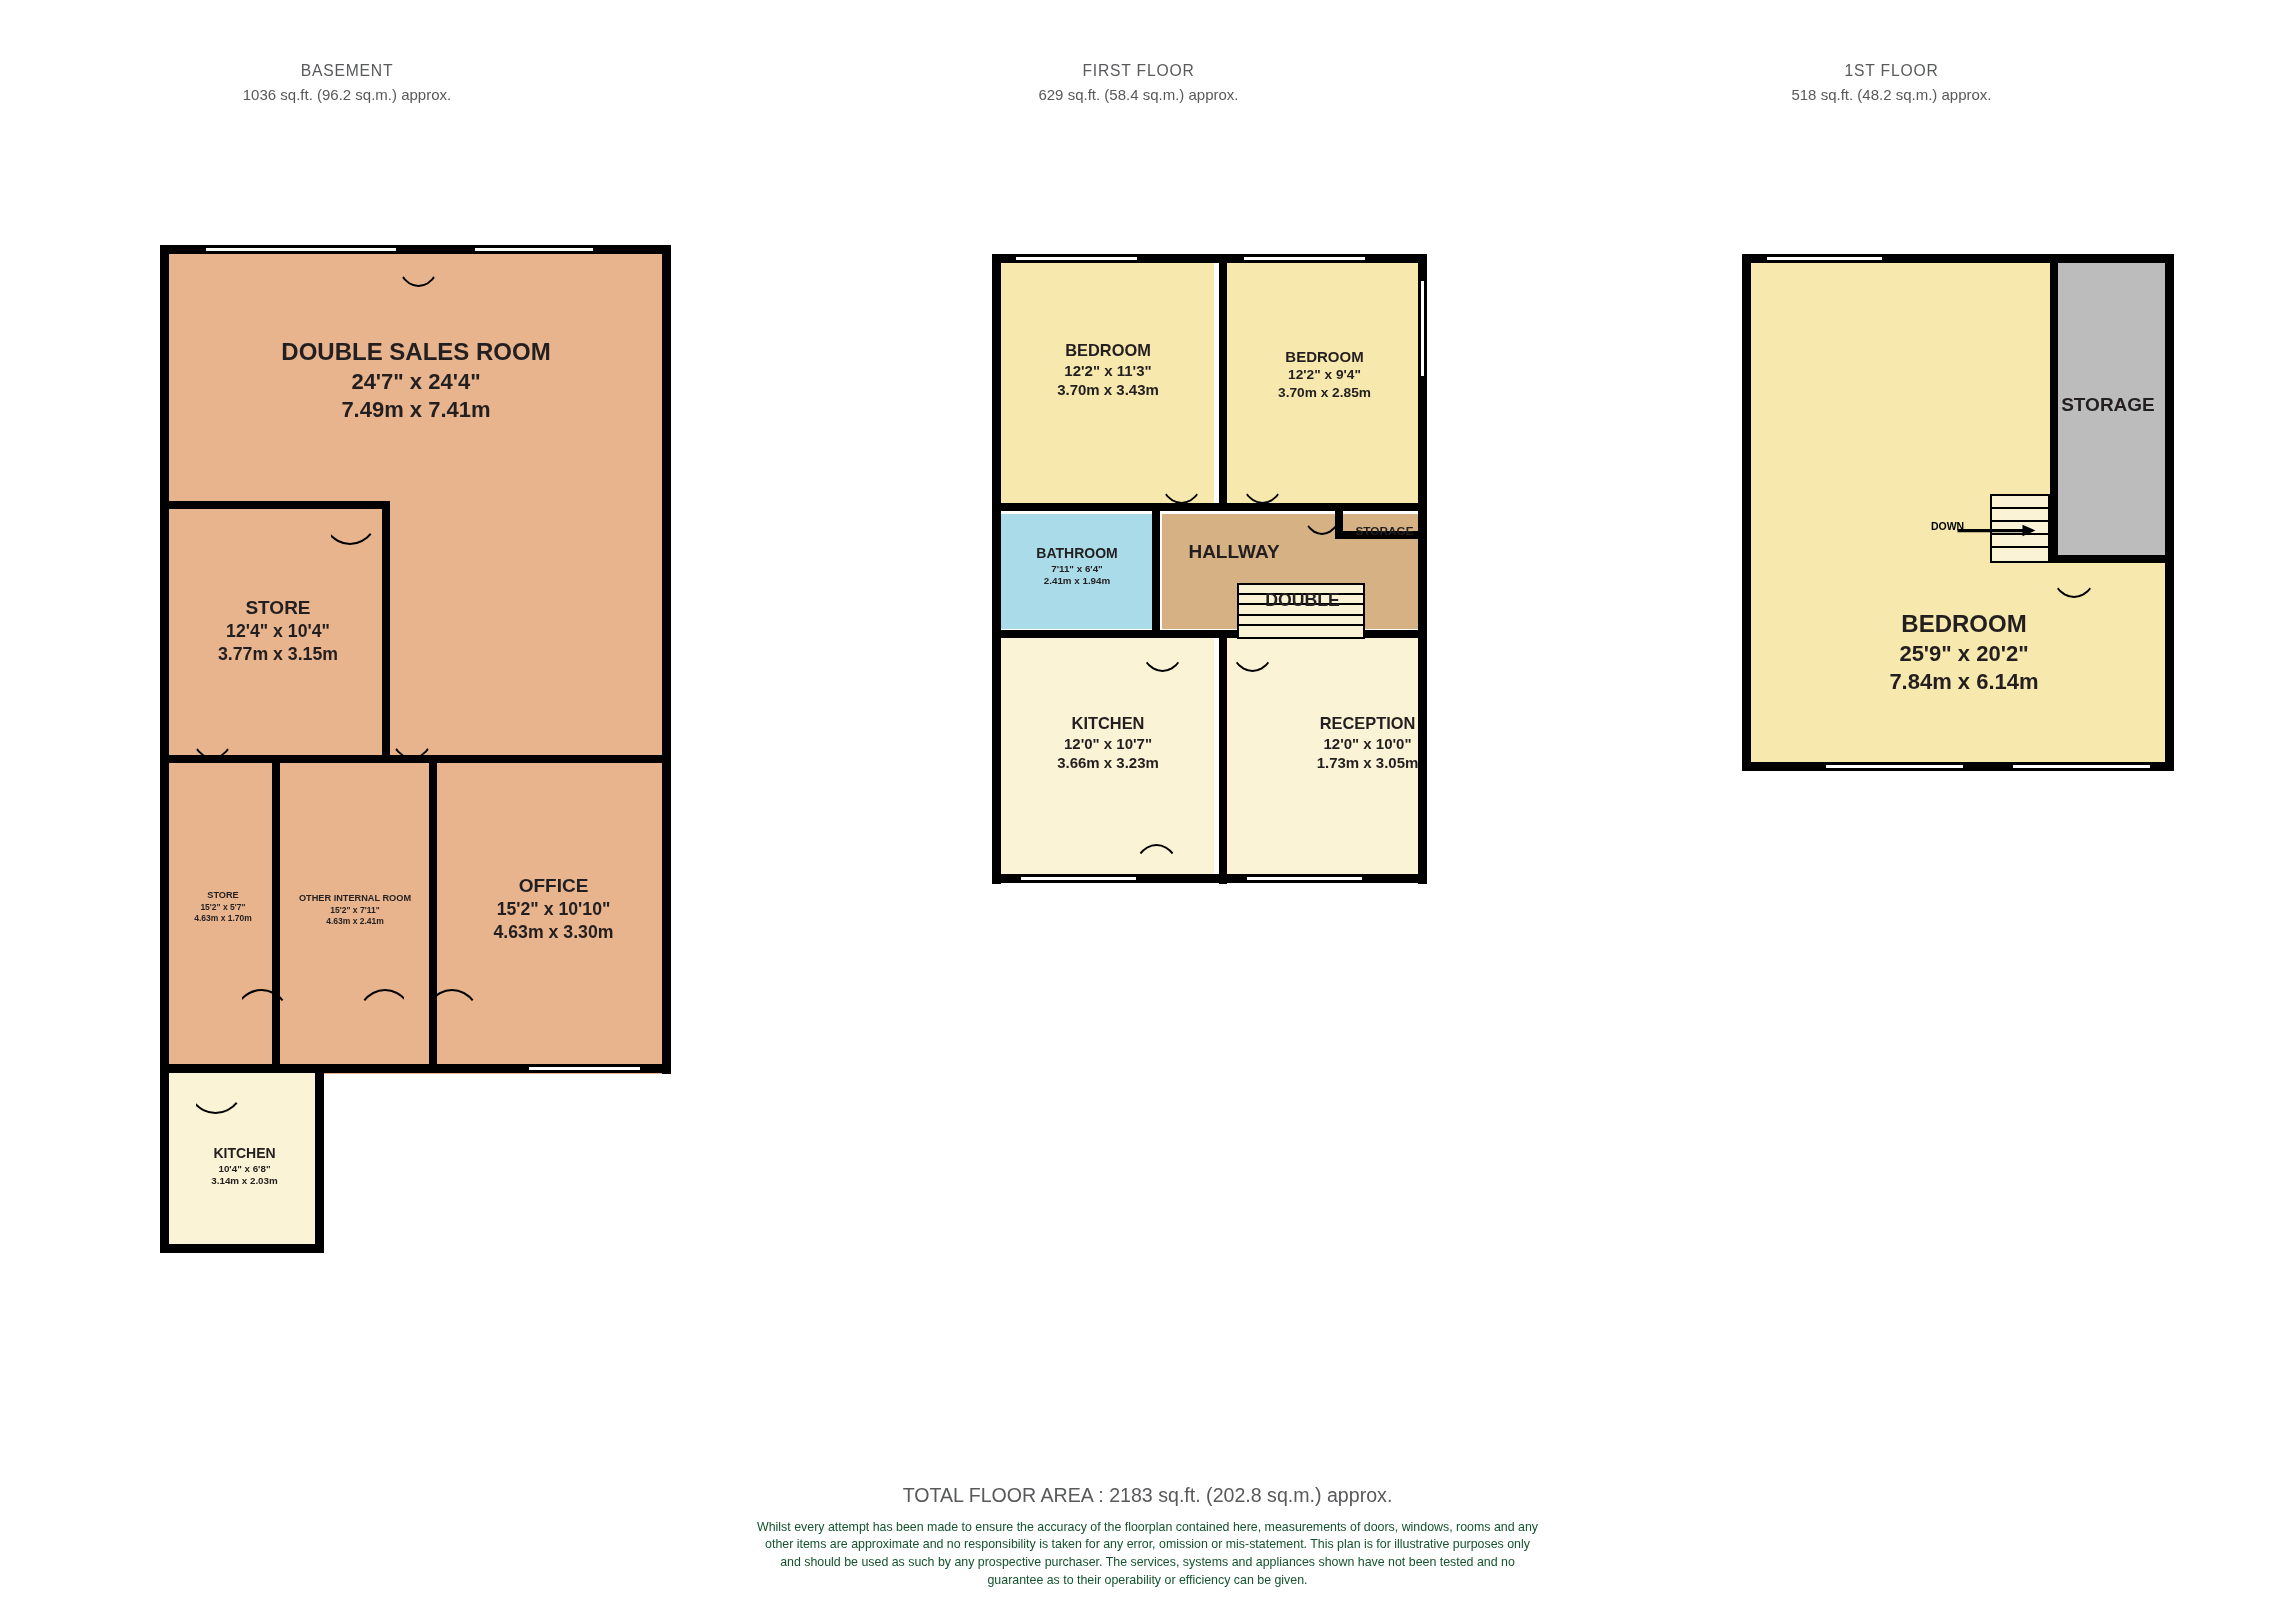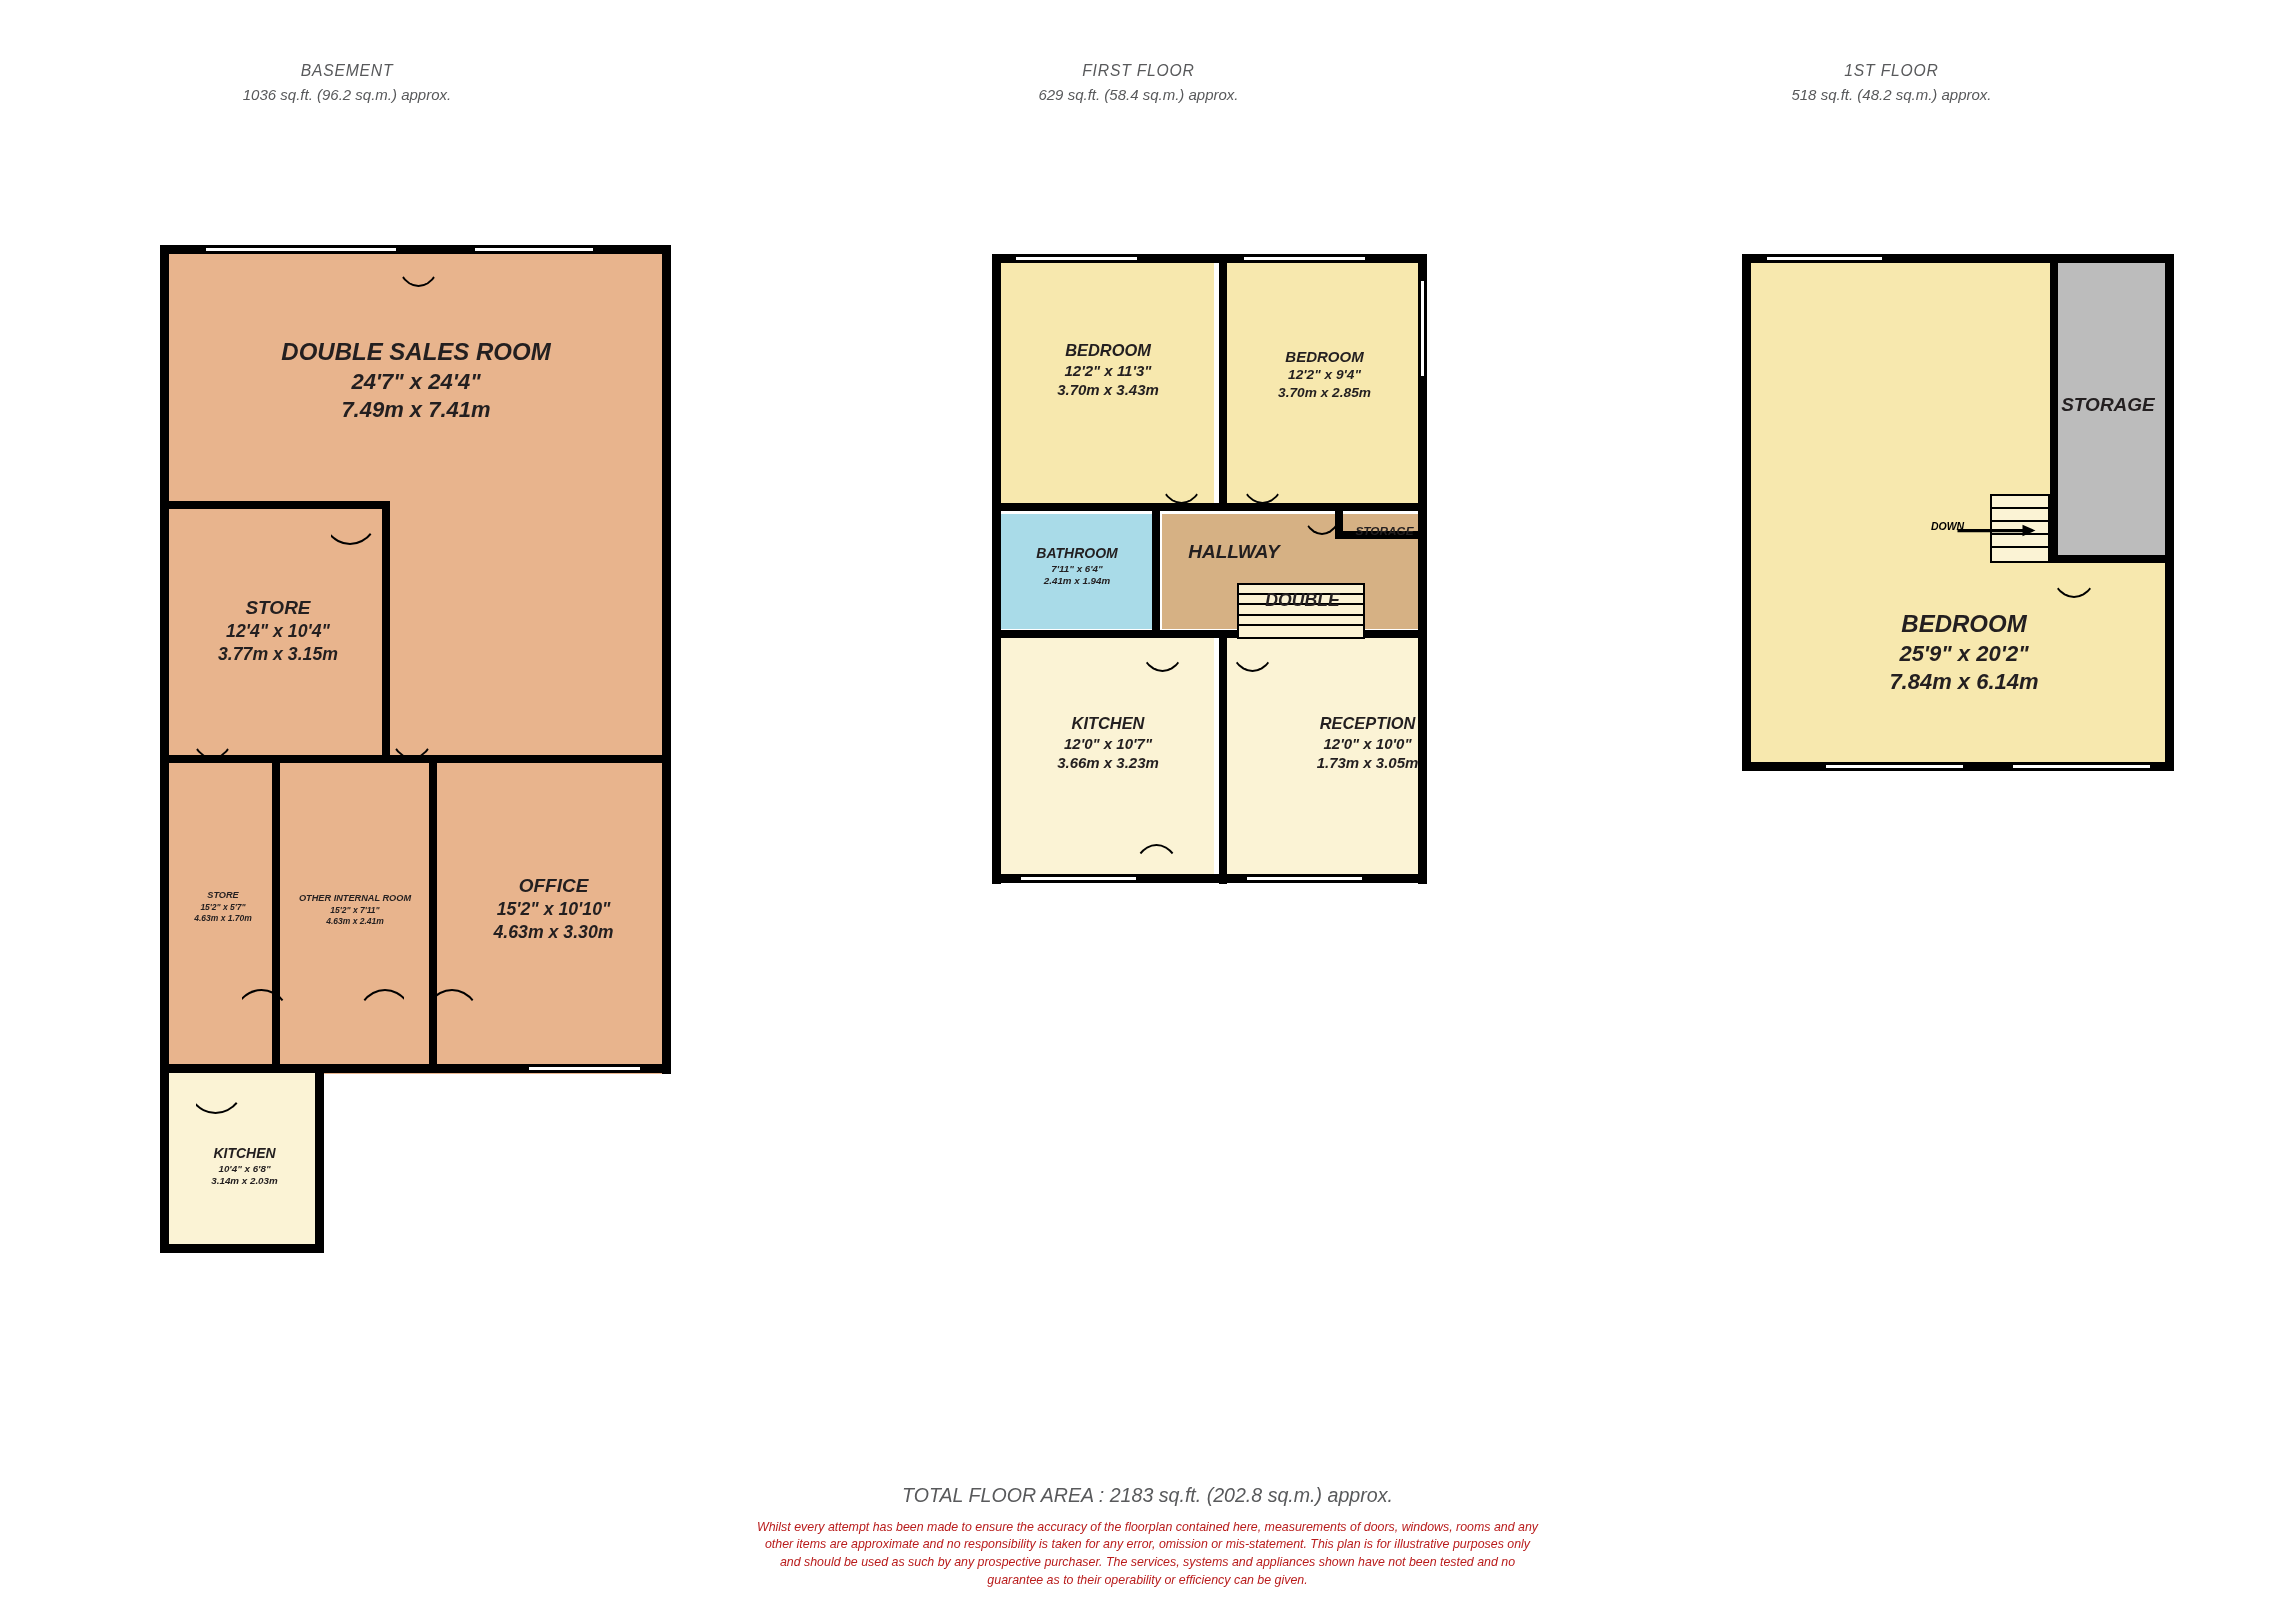--- a/index.html
+++ b/index.html
@@ -1,17 +1,17 @@
 <!DOCTYPE html>
 <html style="font-size:10.5px"><head>
 <meta charset="utf-8">
 <style>
   html,body{margin:0;padding:0;background:#ffffff;}
   body{width:2295px;height:1611px;position:relative;font-family:"Liberation Sans",sans-serif;color:#231f20;}
-  .stage{position:absolute;left:0;top:0;width:2295px;height:1255px;font-style:italic;}
+  .stage{position:absolute;left:0;top:0;width:2295px;height:1255px;}
 
   
   .floor-head{position:absolute;text-align:center;color:#58595b;}
   .floor-head .ttl{font-size:15.7px;letter-spacing:0.8px;}
   .floor-head .sub{font-size:15px;margin-top:5.9px;}
 
   
   .room{position:absolute;box-sizing:border-box;}
   .wall{position:absolute;background:#000000;}
   .win{position:absolute;background:#ffffff;border-top:3.3px solid #000;border-bottom:3.3px solid #000;box-sizing:border-box;}
@@ -40,21 +40,21 @@
   .fill-tan{background:#d6b184;}
   .fill-grey{background:#bcbcbc;}
 
   
   .stairs{position:absolute;background:#fbf3d5;border:2.6px solid #000;box-sizing:border-box;}
   .stairs span{position:absolute;left:0;right:0;height:0;border-top:2px solid #000;}
 
   
   .footer{position:absolute;left:0;width:2295px;text-align:center;}
   .footer .total{font-size:19.6px;color:#58595b;}
-  .footer .disc{margin-top:11.8px;font-size:12.4px;line-height:1.42;color:#b91c1c;}
+  .footer .disc{margin-top:11.8px;font-size:12.4px;line-height:1.42;color:#14532d;}
   .footer .made{margin-top:9.2px;font-size:12.4px;color:#58595b;}
 </style>
 </head>
 <body>
 
 <div class="stage">
 
   <div class="floor-head" style="left:216px;top:62px;width:262px;">
     <div class="ttl">BASEMENT</div>
     <div class="sub">1036 sq.ft. (96.2 sq.m.) approx.</div>

